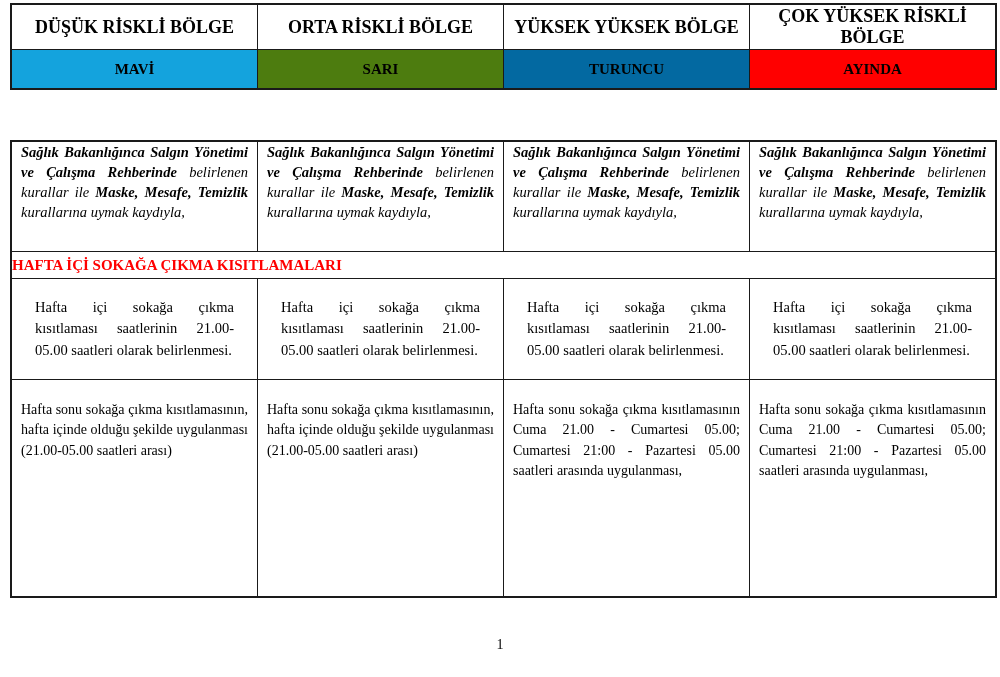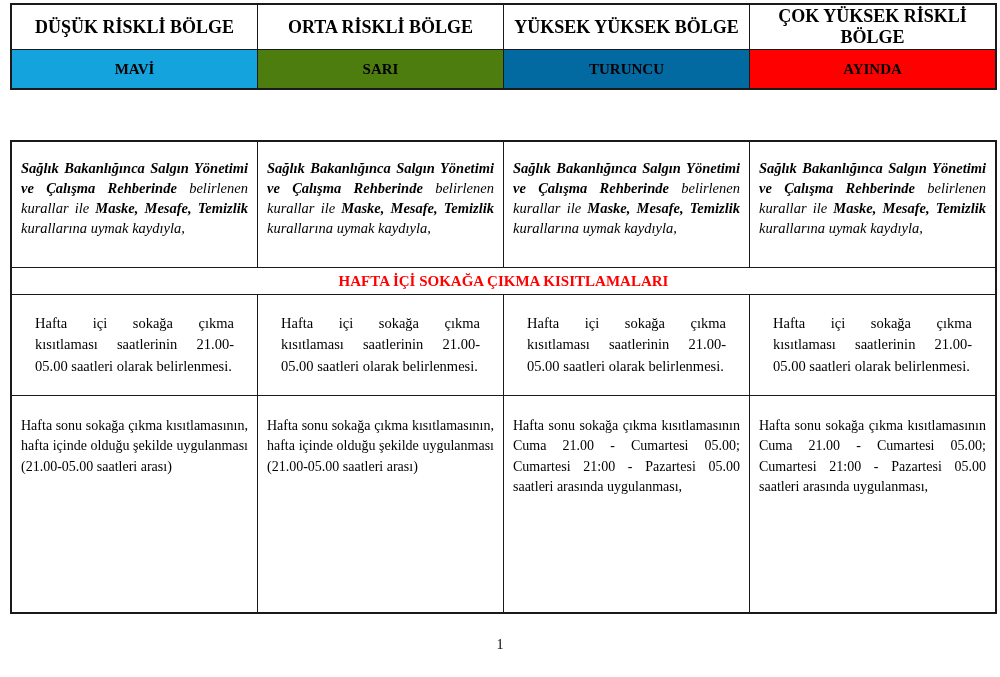--- a/index.html
+++ b/index.html
@@ -70,37 +70,36 @@
     left: 10px;
     top: 140px;
     border: 2px solid #1a1a1a;
   }
   .measures-table td { border: 1px solid #1a1a1a; }
 
   .general-cell {
     height: 109px;
     width: 25%;
     vertical-align: top;
-    padding: 16px 9px 0 9px;
+    padding: 0 9px 0 9px;
     font-size: 14.5px;
     font-style: italic;
     line-height: 1.38;
     text-align: justify;
     margin-top: 28px;
   }
   .general-cell .b { font-weight: bold; }
 
   .band-cell {
     height: 22px;
-    text-align: center;
     vertical-align: middle;
     font-weight: bold;
     font-size: 15px;
     color: #ff0000;
-    padding: 2px 16px;
+    padding: 2px 0;
   }
 
   .weekday-cell {
     height: 100px;
     vertical-align: middle;
     padding: 0 23px;
     font-size: 14.5px;
     line-height: 1.45;
     text-align: justify;
   }

